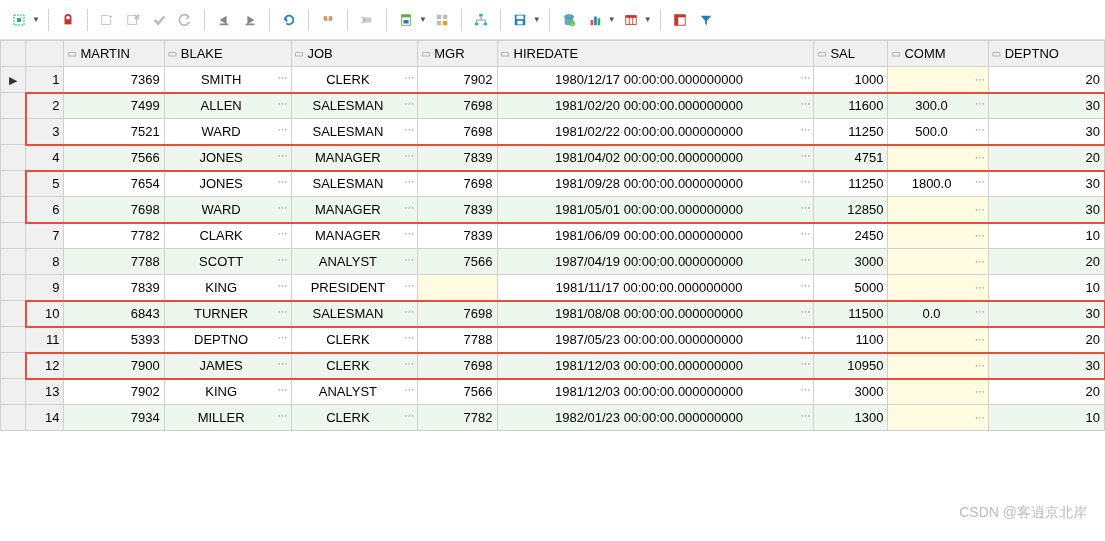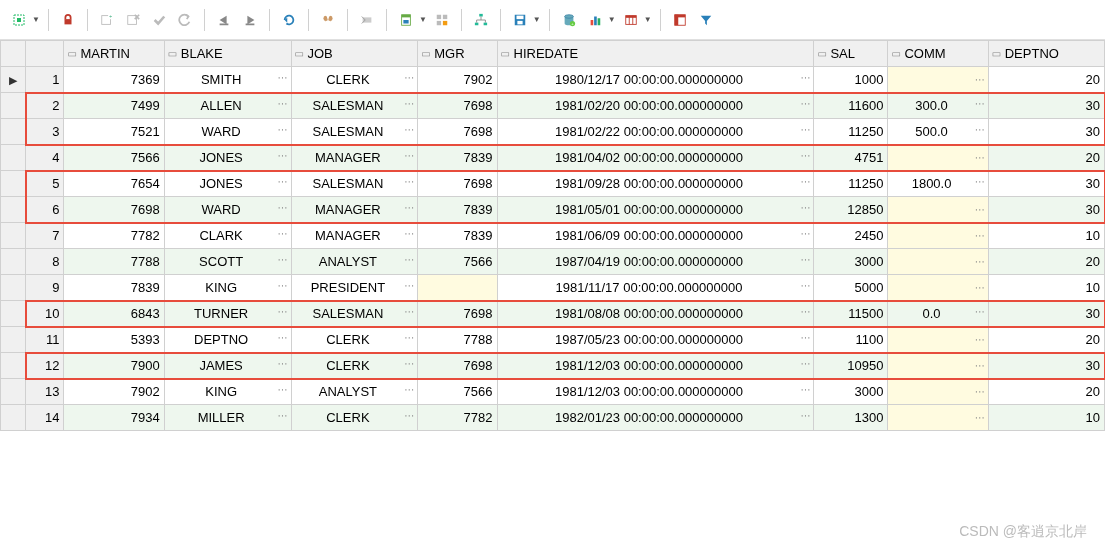--- a/index.html
+++ b/index.html
@@ -19,21 +19,21 @@
   th.marker-h, td.marker { background: #f0f0f0; width: 24px; text-align:center; }
   td.num { text-align: right; padding-right: 6px; margin-left: 32px; }
   td.txt { text-align: center; }
   .dots { float: right; color: #888; font-size: 10px; letter-spacing: -1px; cursor: pointer; padding-left:4px; }
   tr.even td.cell { background: #eef7ee; }
   tr.odd td.cell { background: #ffffff; }
   td.cell.nullish { background: #fffbe0 !important; }
   .hl-box { position: absolute; border: 2px solid #e74c3c; pointer-events: none; box-sizing:border-box; }
   .marker-arrow { color:#333; font-size:11px; }
 
-  .watermark { position: absolute; right: 18px; bottom: 0; color: #bbb; font-size: 14px; pointer-events:none; }
+  .watermark { position: absolute; right: 18px; bottom: 19px; color: #bbb; font-size: 14px; pointer-events:none; }
 
   .col-empno   { width: 95px; }
   .col-ename   { width: 120px; }
   .col-job     { width: 120px; }
   .col-mgr     { width: 75px; }
   .col-hiredate{ width: 300px; }
   .col-sal     { width: 70px; }
   .col-comm    { width: 95px; }
   .col-deptno  { width: 110px; }
 </style>

